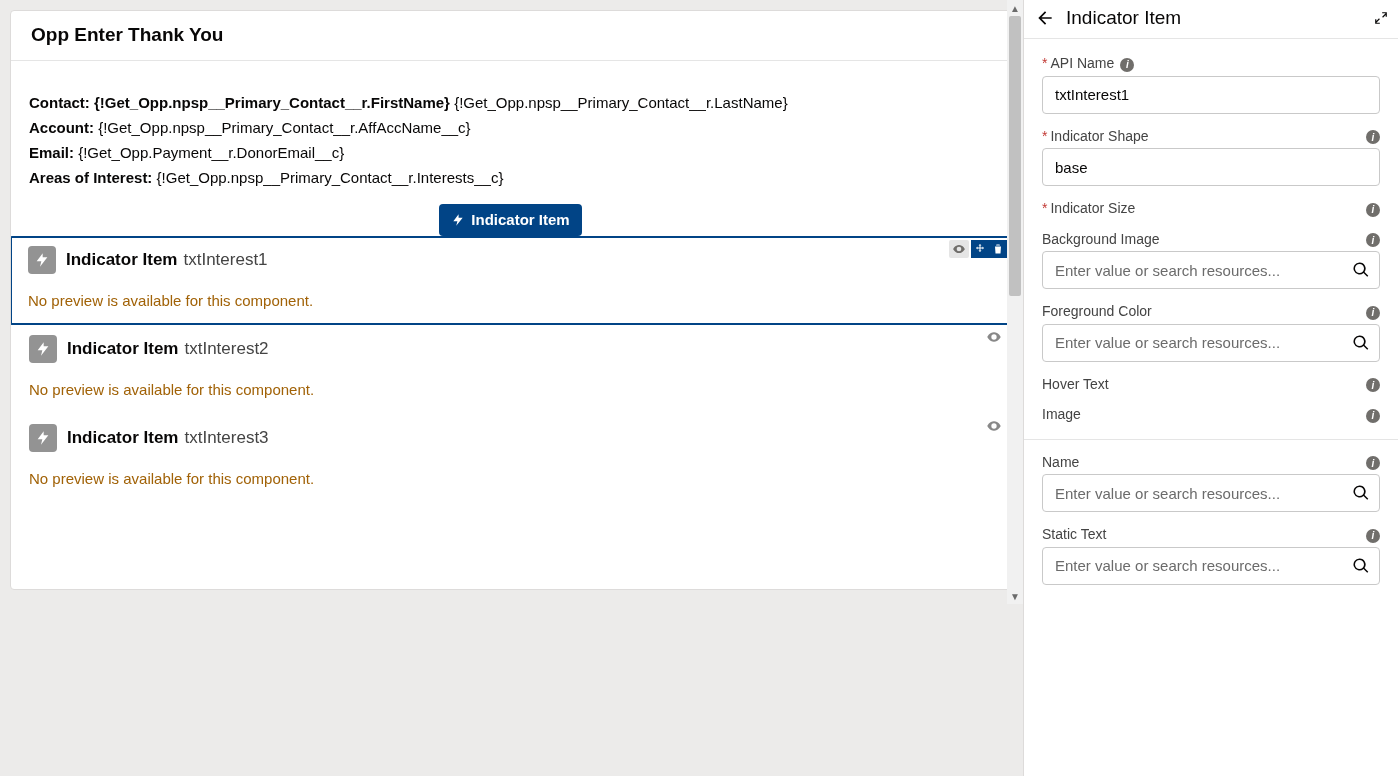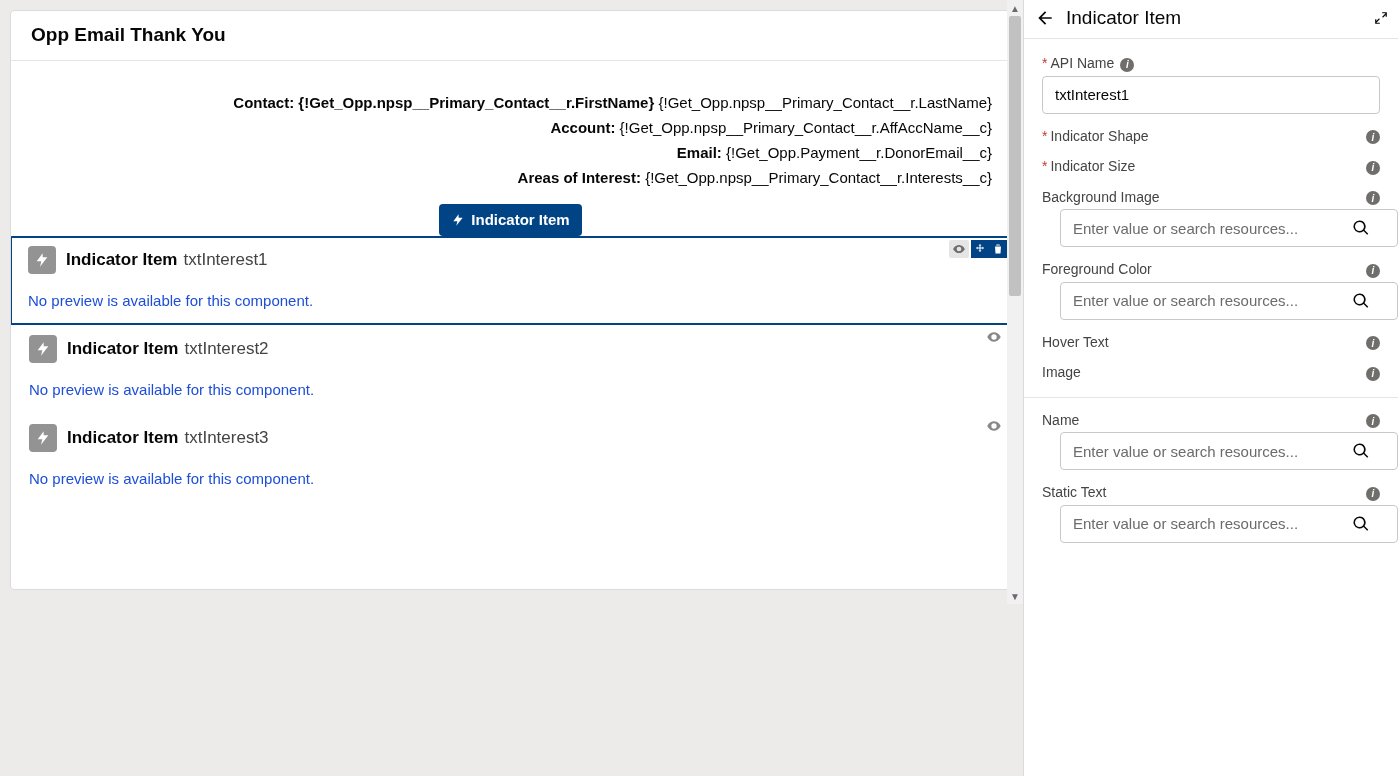--- a/index.html
+++ b/index.html
@@ -2,64 +2,64 @@
 <html><head>
 <meta charset="utf-8">
 <style>
   * { box-sizing: border-box; font-family: -apple-system, "Segoe UI", Arial, sans-serif; }
   body { margin:0; padding:0; background:#ecebea; width:1398px; height:776px; overflow:hidden; display:flex; }
   .canvas-wrap { flex:1; position:relative; padding:10px 12px 0 10px; }
   .canvas-card { background:#fff; border:1px solid #dddbda; border-radius:4px; height:580px; overflow:hidden; }
   .card-header { padding:13px 20px 14px 20px; border-bottom:1px solid #e5e5e5; }
   .card-title { font-size:19px; font-weight:700; color:#080707; }
   .card-body { padding:30px 18px 0 18px; font-size:15px; color:#080707; line-height:1.6; }
-  .body-row { margin-bottom:1px;text-align:right; }
+  .body-row { margin-bottom:1px; }
   .body-row .lbl { font-weight:700; }
   .badge { display:inline-flex; align-items:center; background:#014486; color:#fff; font-size:15px; font-weight:600; padding:4px 12px; border-radius:4px; }
   .badge .bicon { margin-right:6px; }
   .badge-holder { text-align:center; margin-top:14px; margin-bottom:0; }
   .indicator { border:2px solid transparent; position:relative; padding:8px 16px 14px 16px; }
   .indicator.selected { border:2px solid #014486; border-radius:2px; }
   .ind-head { display:flex; align-items:center; }
   .ind-icon { width:28px; height:28px; border-radius:4px; background:#939393; display:flex; align-items:center; justify-content:center; margin-right:10px; }
   .ind-title { font-size:17px; font-weight:700; color:#080707; margin-right:6px; }
   .ind-sub { font-size:17px; color:#444; }
-  .ind-msg { font-size:15px; color:#1d4ed8; margin-top:18px; }
+  .ind-msg { font-size:15px; color:#a16207; margin-top:18px; }
   .ind-tools { position:absolute; top:2px; right:2px; display:flex; align-items:center; }
   .tool-eye { width:20px; height:16px; display:flex; align-items:center; justify-content:center; margin-right:2px; }
   .tool-box { width:18px; height:18px; background:#014486; display:flex; align-items:center; justify-content:center; }
   .scroll-track { position:absolute; right:0; top:0; bottom:0; width:16px; background:#f1f1f1; }
   .scroll-arrow { height:16px; display:flex; align-items:center; justify-content:center; color:#6b6b6b; font-size:10px; }
   .scroll-thumb { position:absolute; left:2px; right:2px; background:#c1c1c1; border-radius:2px; }
   .panel { width:375px; background:#fff; border-left:1px solid #dddbda; height:100%; display:flex; flex-direction:column; }
   .panel-head { display:flex; align-items:center; padding:7px 10px 9px 10px; border-bottom:1px solid #e5e5e5; }
   .panel-head .back { width:22px; height:22px; display:flex; align-items:center; justify-content:center; margin-right:10px; cursor:pointer; }
   .panel-title { font-size:19px; font-weight:400; color:#080707; flex:1; }
   .panel-body { padding:16px 18px 0 18px; overflow:hidden; }
   .fld { margin-bottom:14px; }
   .fld-label { display:flex; align-items:center; font-size:14px; color:#444; margin-bottom:4px; position:relative; }
   .fld-label .req { color:#c23934; margin-right:3px; }
   .fld-label .info { margin-left:6px; }
   .fld-label .info.right { margin-left:auto; }
   .info-circ { width:14px; height:14px; border-radius:50%; background:#706e6b; color:#fff; font-size:10px; font-weight:700; display:inline-flex; align-items:center; justify-content:center; font-style:italic; }
   .fld-input { width:100%; height:38px; border:1px solid #c9c9c9; border-radius:4px; padding:0 12px; font-size:15px; color:#080707; background:#fff; }
-  .fld-input.with-search { padding-right:36px;margin-left:18px; }
+  .fld-input.with-search { padding-right:36px; }
   .fld-wrap { position:relative; }
   .search-ic { position:absolute; right:10px; top:50%; transform:translateY(-50%); }
   ::placeholder { color:#6b6b6b; }
   .divider-after { border-bottom:1px solid #e5e5e5; margin:0 -18px 14px -18px; padding-bottom:2px; }
   svg { display:block; }
 </style>
 </head>
 <body>
 
 <div class="canvas-wrap">
   <div class="canvas-card">
     <div class="card-header">
-      <span class="card-title">Opp Email Thank You</span>
+      <span class="card-title">Opp Enter Thank You</span>
     </div>
     <div class="card-body">
       <div class="body-row">
         <span class="lbl">Contact:</span>
         <span class="lbl" style="font-weight:700;">{!Get_Opp.npsp__Primary_Contact__r.FirstName} </span><span>{!Get_Opp.npsp__Primary_Contact__r.LastName}</span>
       </div>
       <div class="body-row">
         <span class="lbl">Account:</span>
         <span>{!Get_Opp.npsp__Primary_Contact__r.AffAccName__c}</span>
       </div>
@@ -187,20 +187,21 @@
       </div>
       <input class="fld-input" value="txtInterest1" style="">
     </div>
 
     <div class="fld">
       <div class="fld-label">
         <span class="req">*</span>
         <span>Indicator Shape</span>
         <span class="info right"><span class="info-circ">i</span></span>
       </div>
+      <input class="fld-input" value="base" style="">
     </div>
 
     <div class="fld">
       <div class="fld-label">
         <span class="req">*</span>
         <span>Indicator Size</span>
         <span class="info right"><span class="info-circ">i</span></span>
       </div>
     </div>
 

